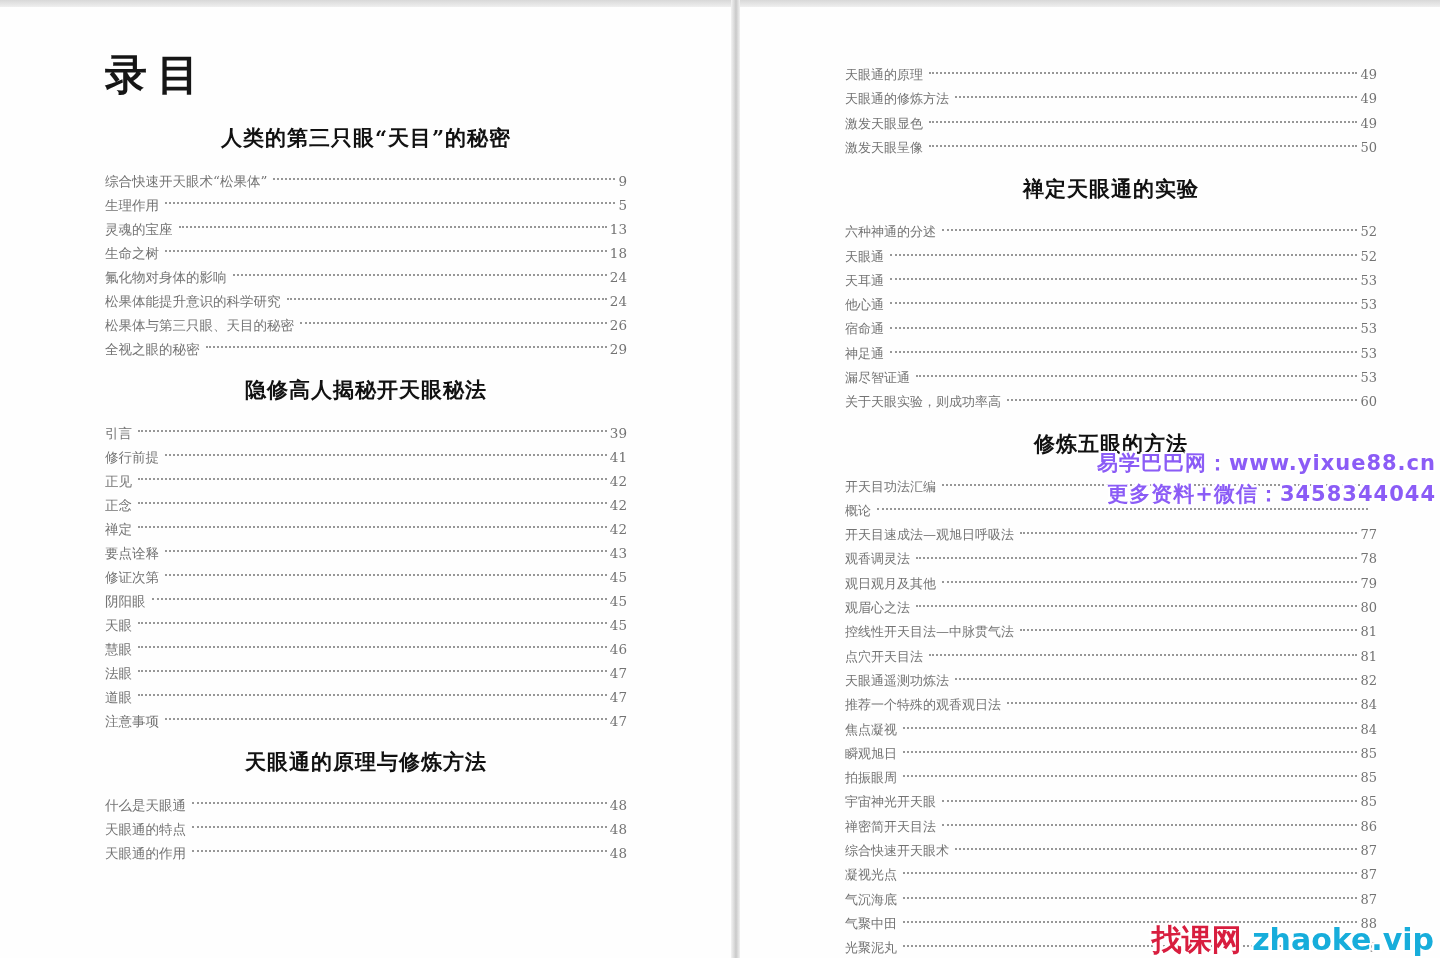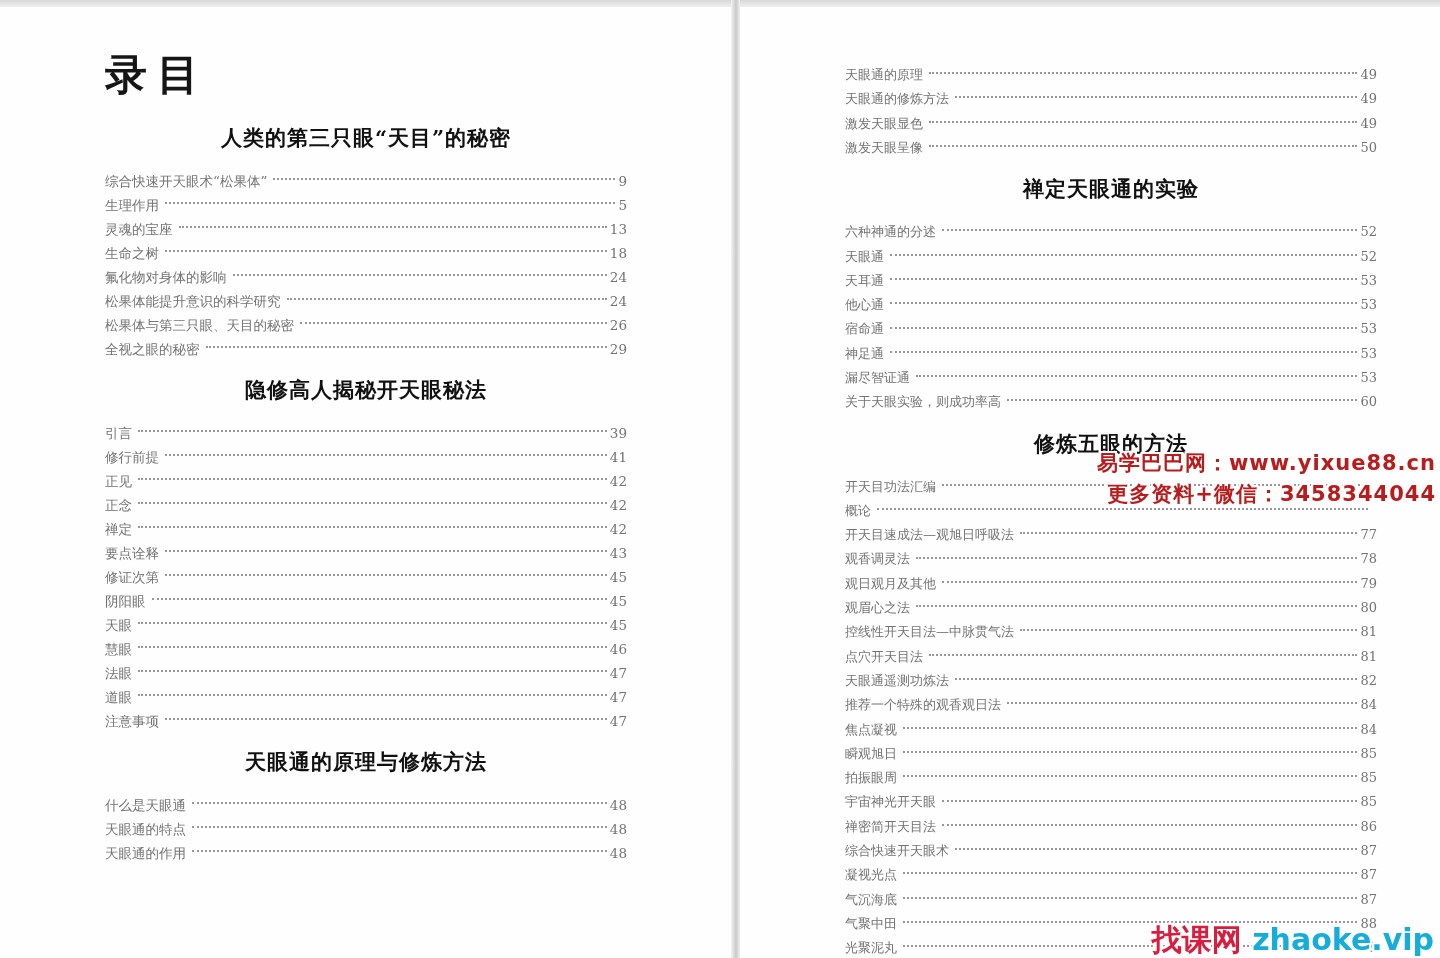--- a/index.html
+++ b/index.html
@@ -379,21 +379,21 @@
               <span class="toc-dots"></span>
               <span class="toc-page">88</span>
             </div>
           </div>
         </div>
     </div>
   </div>
 
   <div class="gutter"></div>
 
-  <div class="wm-site" style="color: #b91c1c;">
+  <div class="wm-site" style="color: #8b5cf6;">
     <div>易学巴巴网：www.yixue88.cn</div>
     <div>更多资料+微信：3458344044</div>
   </div>
 
   <div class="wm-footer">
     <span style="color: rgb(216, 30, 63);">找课网</span>
     <span style="color: rgb(23, 173, 219);">zhaoke.vip</span>
   </div>
 </div>
 

